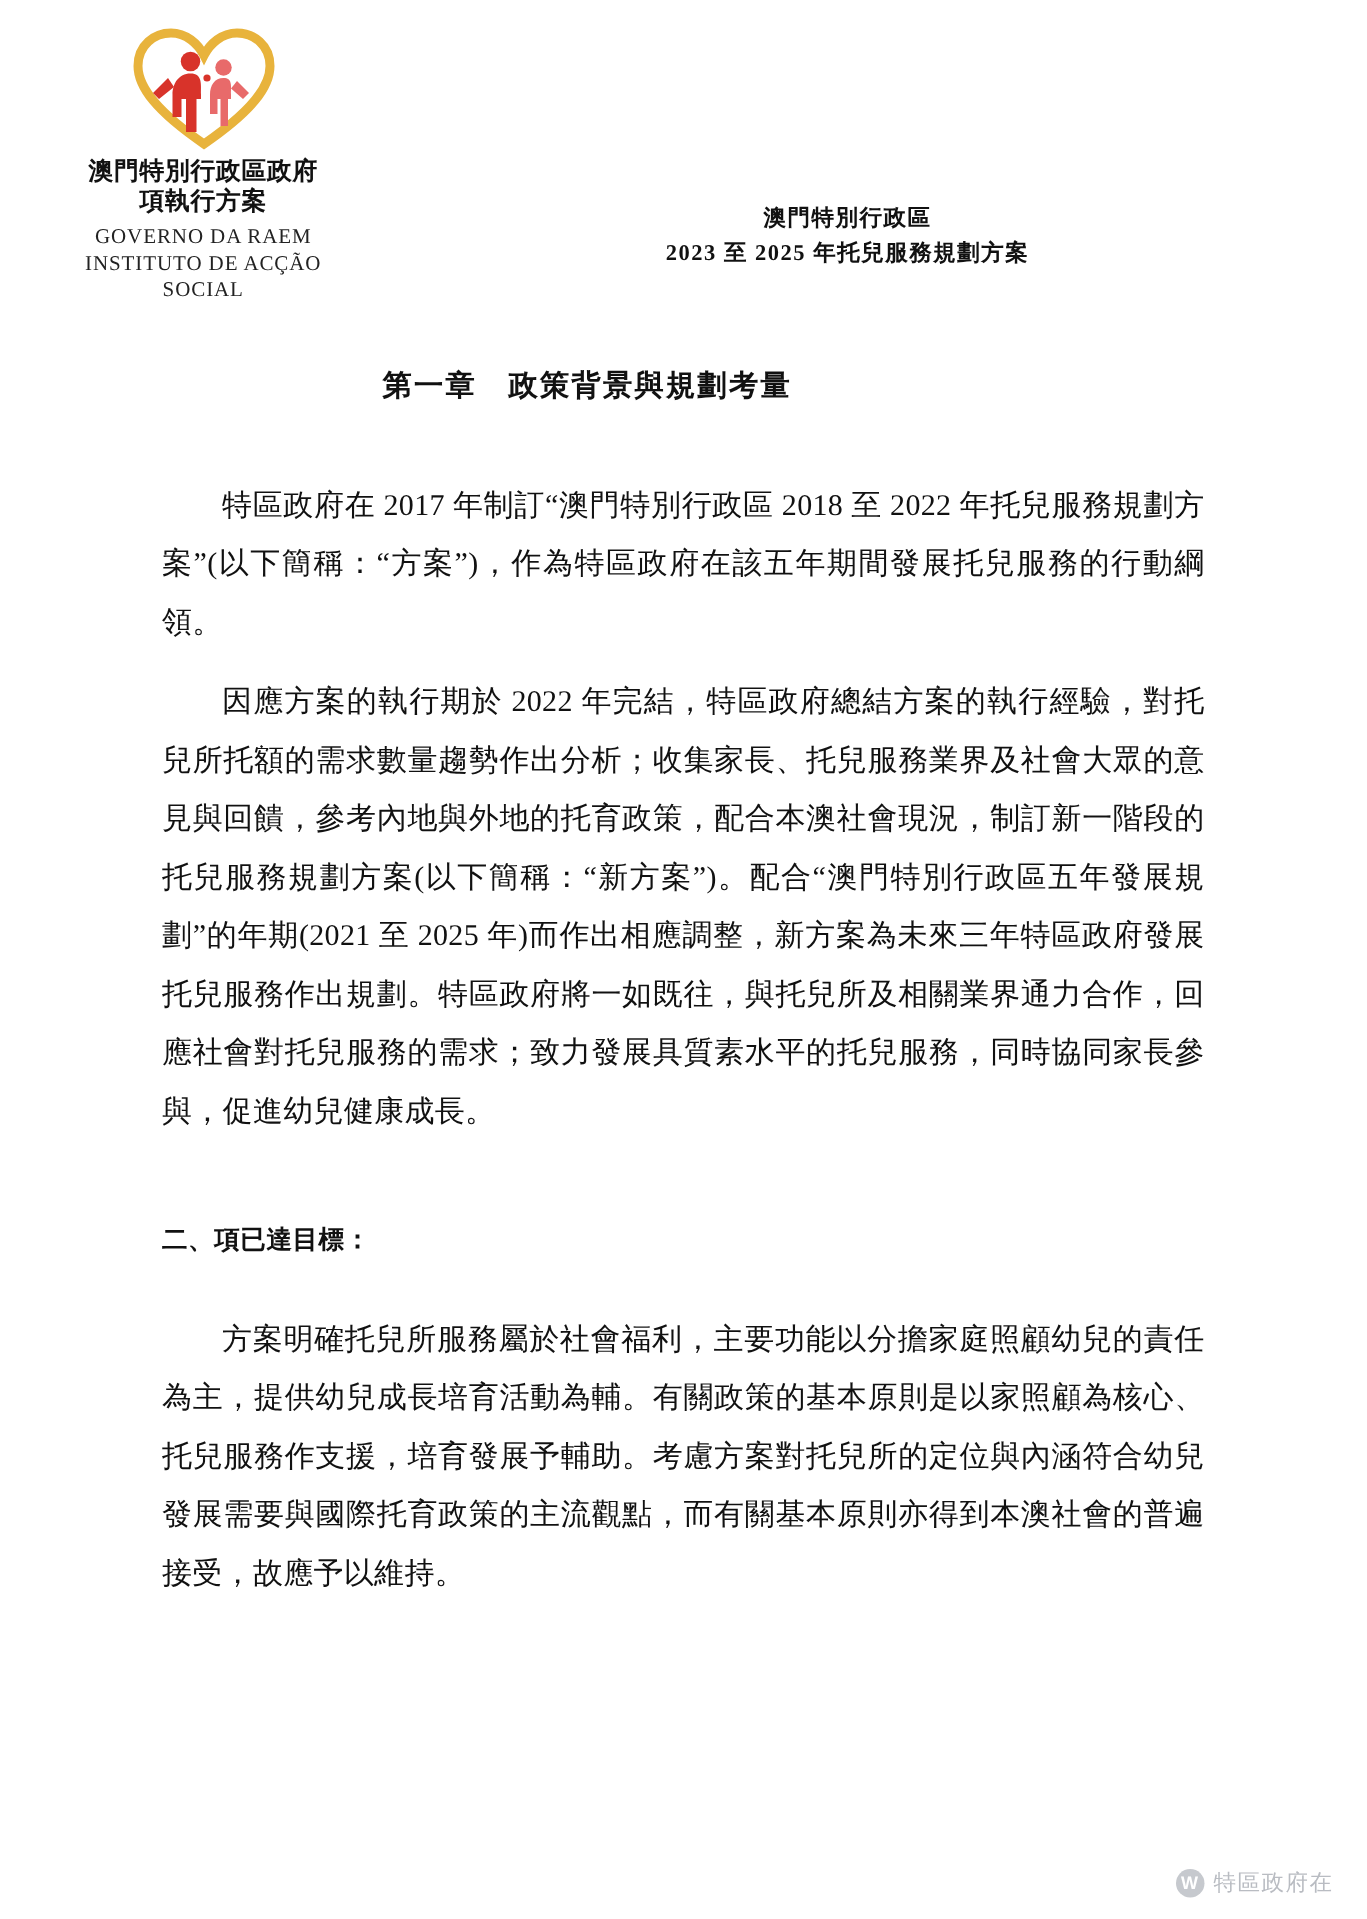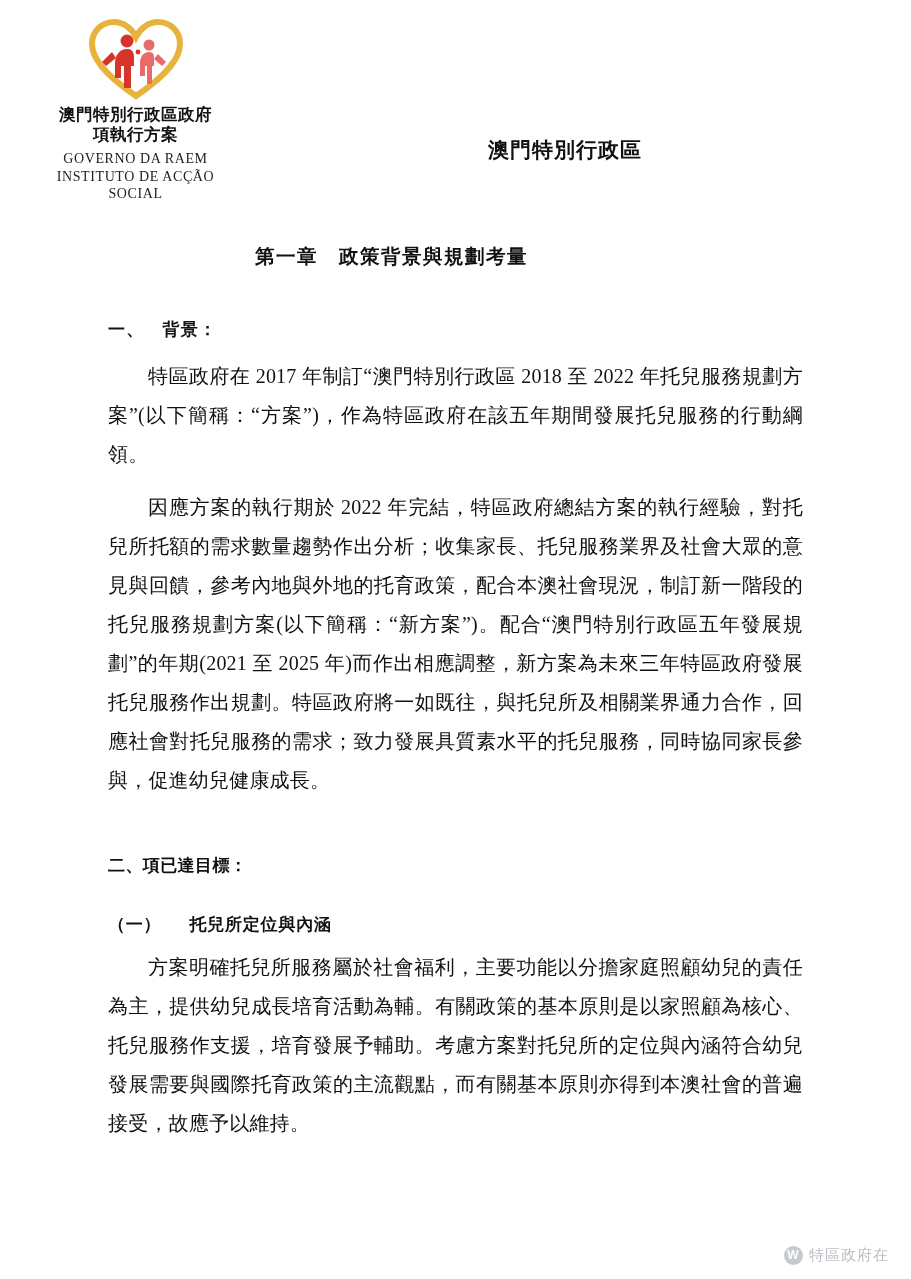--- a/index.html
+++ b/index.html
@@ -59,21 +59,21 @@
 
   
   .doc-title {
     position: absolute;
     left: 255px;
     top: 135px;
     width: 620px;
     text-align: center;
     font-family: "Liberation Serif", serif;
     font-weight: bold;
-    font-size: 21px;
+    font-size: 15px;
     line-height: 1.5;
     letter-spacing: 1px;
     color: #111;
   }
   .chapter-title {
     position: absolute;
     left: 255px;
     top: 243px;
     width: 620px;
     font-family: "Liberation Serif", serif;
@@ -174,39 +174,36 @@
       <div>項執行方案</div>
     </div>
     <div class="logo-pt">
       <div>GOVERNO DA RAEM</div>
       <div>INSTITUTO DE ACÇÃO SOCIAL</div>
     </div>
   </div>
 
   <div class="doc-title">
     <div>澳門特別行政區</div>
+    <div>2023 至 2025 年托兒服務規劃方案</div>
   </div>
 
   <div class="chapter-title">第一章　政策背景與規劃考量</div>
 
   <div class="body-area">
 
-    <h2 class="h-section">一、　背景：</h2>
     <p class="para">特區政府在 2017 年制訂“澳門特別行政區 2018 至 2022 年托兒服務規劃方案”(以下簡稱：“方案”)，作為特區政府在該五年期間發展托兒服務的行動綱領。</p>
     <p class="para">因應方案的執行期於 2022 年完結，特區政府總結方案的執行經驗，對托兒所托額的需求數量趨勢作出分析；收集家長、托兒服務業界及社會大眾的意見與回饋，參考內地與外地的托育政策，配合本澳社會現況，制訂新一階段的托兒服務規劃方案(以下簡稱：“新方案”)。配合“澳門特別行政區五年發展規劃”的年期(2021 至 2025 年)而作出相應調整，新方案為未來三年特區政府發展托兒服務作出規劃。特區政府將一如既往，與托兒所及相關業界通力合作，回應社會對托兒服務的需求；致力發展具質素水平的托兒服務，同時協同家長參與，促進幼兒健康成長。</p>
 
     <div class="gap-lg"></div>
 
     <h2 class="h-section tight">二、項已達目標：</h2>
 
     <div class="gap-md"></div>
 
-    <h3 class="h-sub">
-      <span class="num">（一）</span><span>托兒所定位與內涵</span>
-    </h3>
     <p class="para">方案明確托兒所服務屬於社會福利，主要功能以分擔家庭照顧幼兒的責任為主，提供幼兒成長培育活動為輔。有關政策的基本原則是以家照顧為核心、托兒服務作支援，培育發展予輔助。考慮方案對托兒所的定位與內涵符合幼兒發展需要與國際托育政策的主流觀點，而有關基本原則亦得到本澳社會的普遍接受，故應予以維持。</p>
 
   </div>
 
   <div class="watermark">
     <span class="wb-icon">W</span>
     <span>特區政府在</span>
   </div>
 
 </div>

